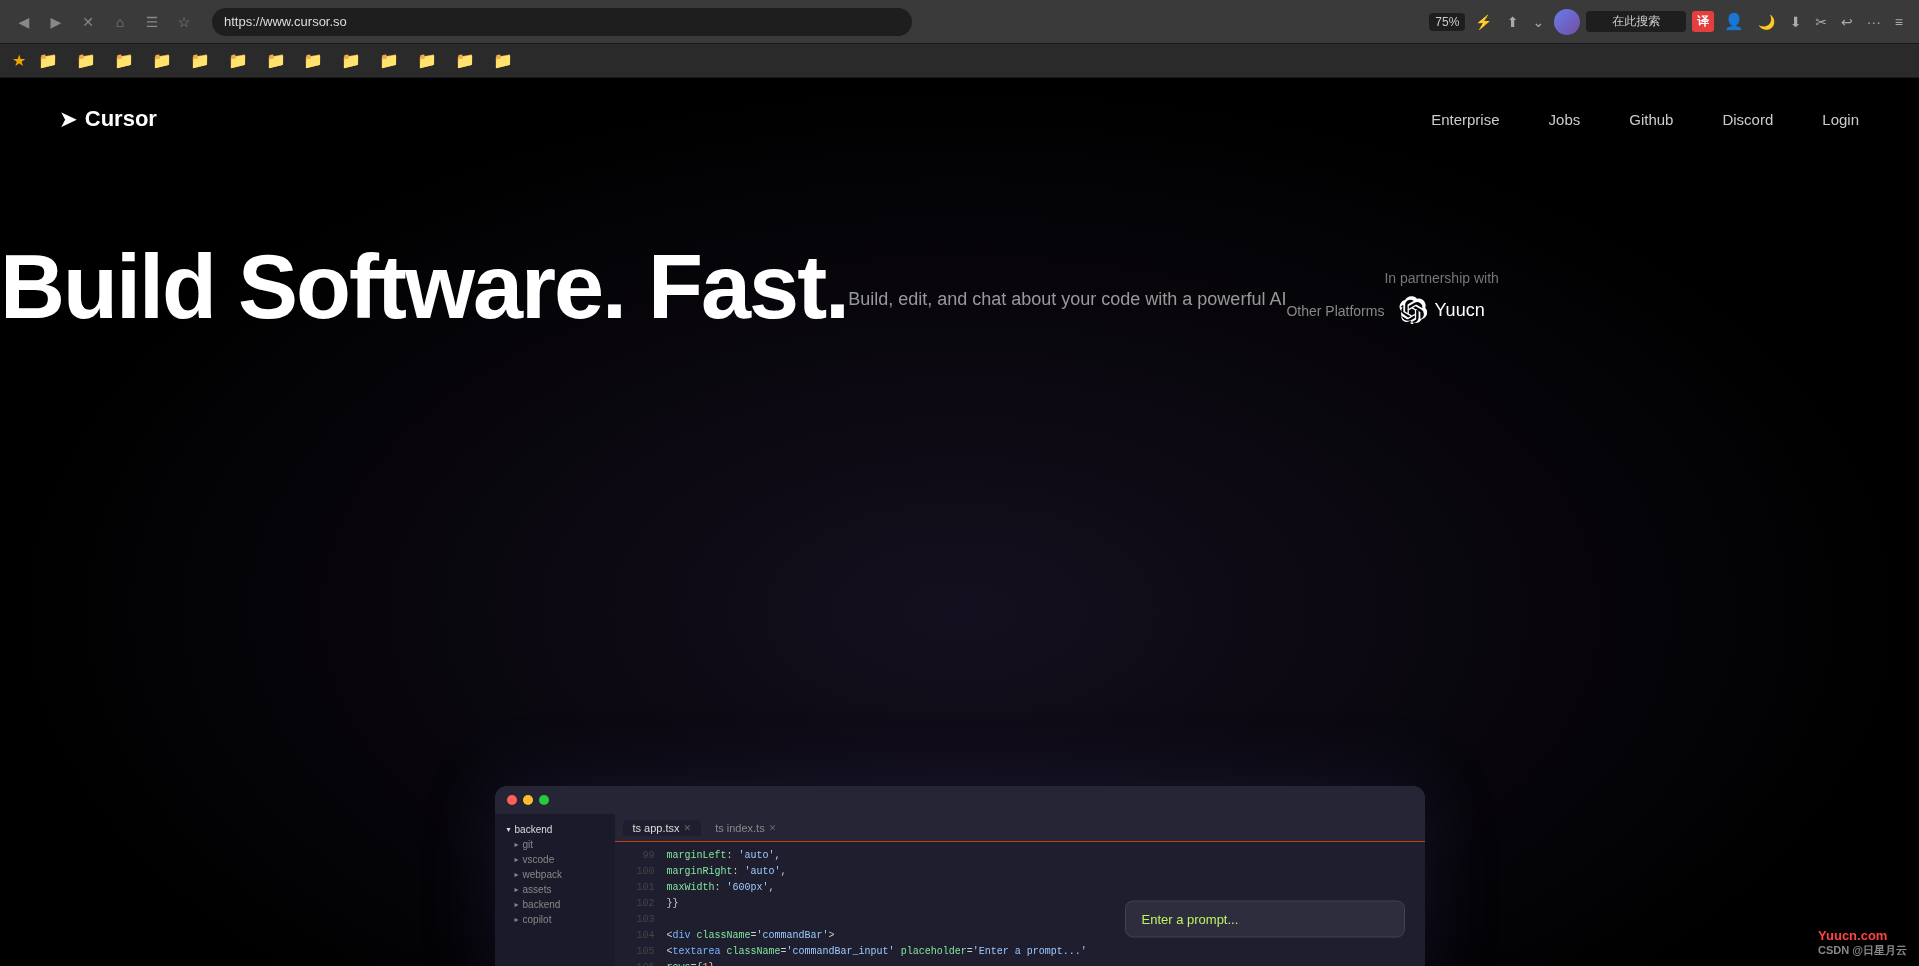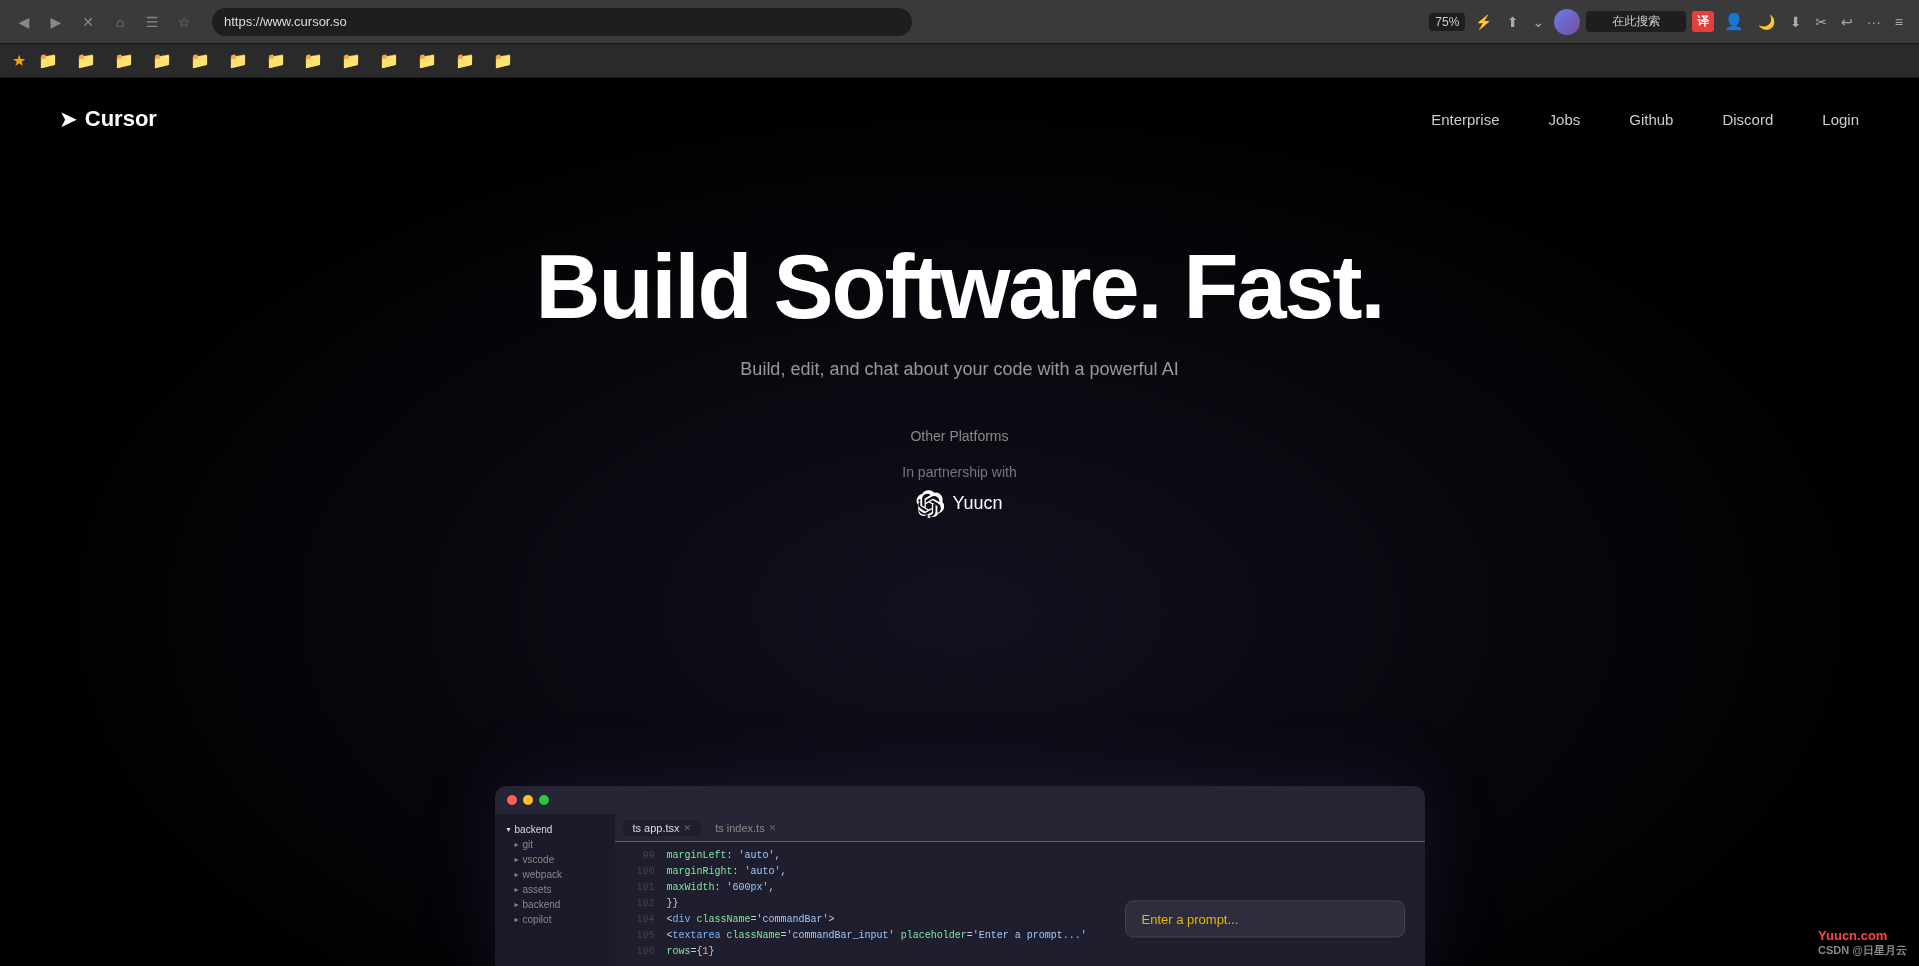--- a/index.html
+++ b/index.html
@@ -142,21 +142,21 @@
     .nav-link {
       color: #ccc;
       font-size: 15px;
       text-decoration: none;
       cursor: pointer;
     }
 
     
     .hero {
       display: flex;
-      flex-direction: column;
+      flex-direction: row;
       align-items: center;
       text-align: center;
       padding-top: 80px;
       position: relative;
       z-index: 10;
     }
     .hero-title {
       font-size: 90px;
       font-weight: 900;
       color: #fff;
@@ -305,21 +305,21 @@
       top: 50%;
       transform: translateY(-50%);
       width: 280px;
     }
     .ai-prompt-box {
       background: #2d2d3e;
       border: 1px solid #444;
       border-radius: 8px;
       padding: 10px 16px;
       font-size: 13px;
-      color: #eab308;
+      color: #bef264;
       margin-top: 28px;
     }
 
     
     .watermark {
       position: fixed;
       bottom: 8px;
       right: 12px;
       color: #ff4444;
       font-size: 13px;
@@ -509,20 +509,24 @@
           </div>
           <div class="code-line">
             <span class="line-num">101</span>
             <span class="code-content">  <span class="c-green">maxWidth</span>: <span class="c-string">'600px'</span>,</span>
           </div>
           <div class="code-line">
             <span class="line-num">102</span>
             <span class="code-content">}}</span>
           </div>
           <div class="code-line">
+            <span class="line-num">103</span>
+            <span class="code-content"></span>
+          </div>
+          <div class="code-line">
             <span class="line-num">104</span>
             <span class="code-content">&lt;<span class="c-blue">div</span> <span class="c-green">className</span>=<span class="c-string">'commandBar'</span>&gt;</span>
           </div>
           <div class="code-line">
             <span class="line-num">105</span>
             <span class="code-content">  &lt;<span class="c-blue">textarea</span> <span class="c-green">className</span>=<span class="c-string">'commandBar_input'</span> <span class="c-green">placeholder</span>=<span class="c-string">'Enter a prompt...'</span></span>
           </div>
           <div class="code-line">
             <span class="line-num">106</span>
             <span class="code-content">    <span class="c-green">rows</span>={<span class="c-orange">1</span>}</span>

